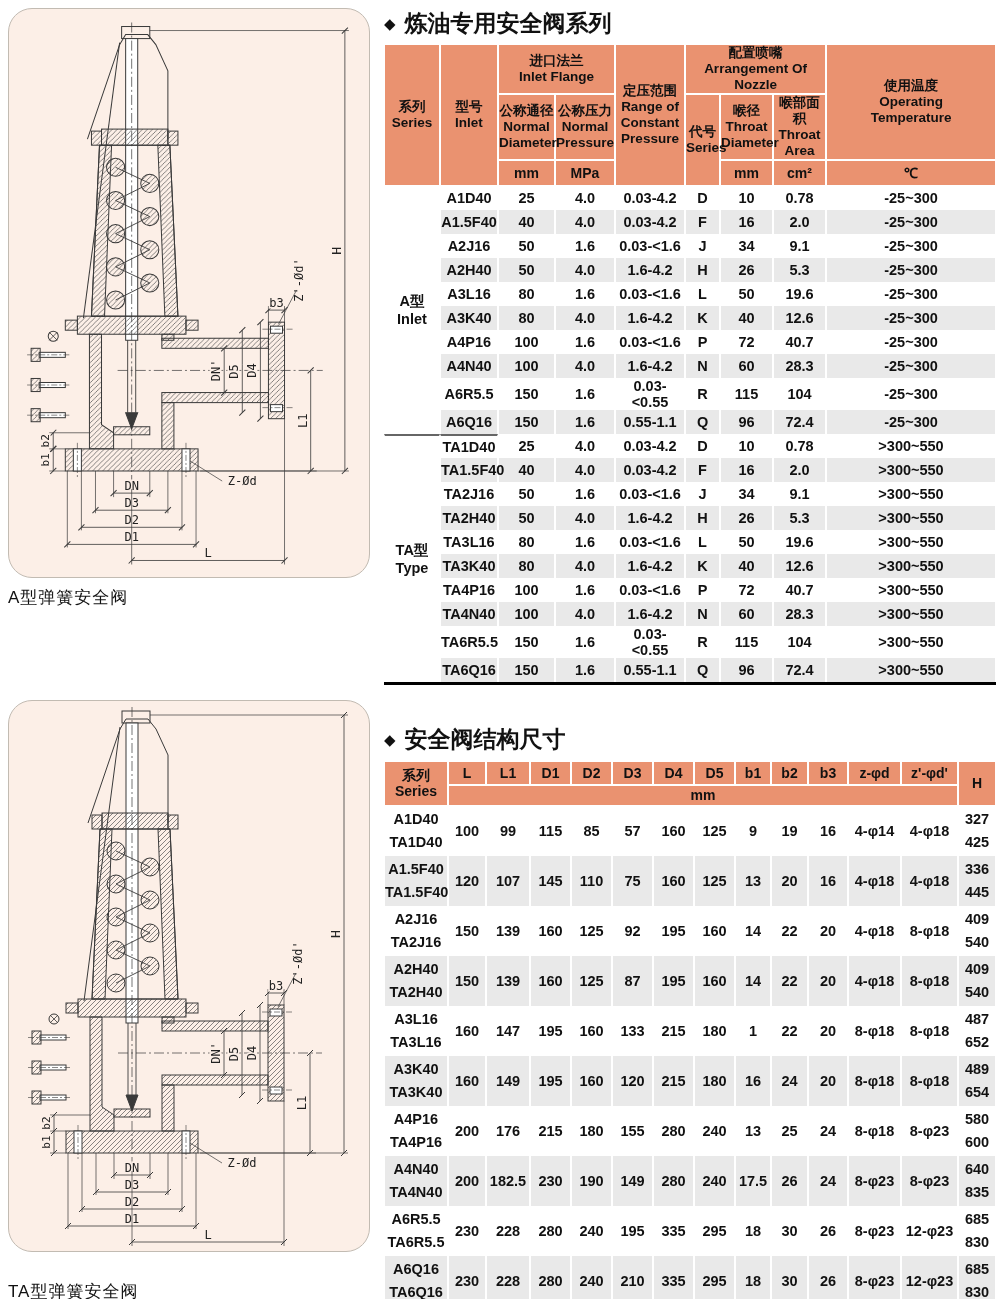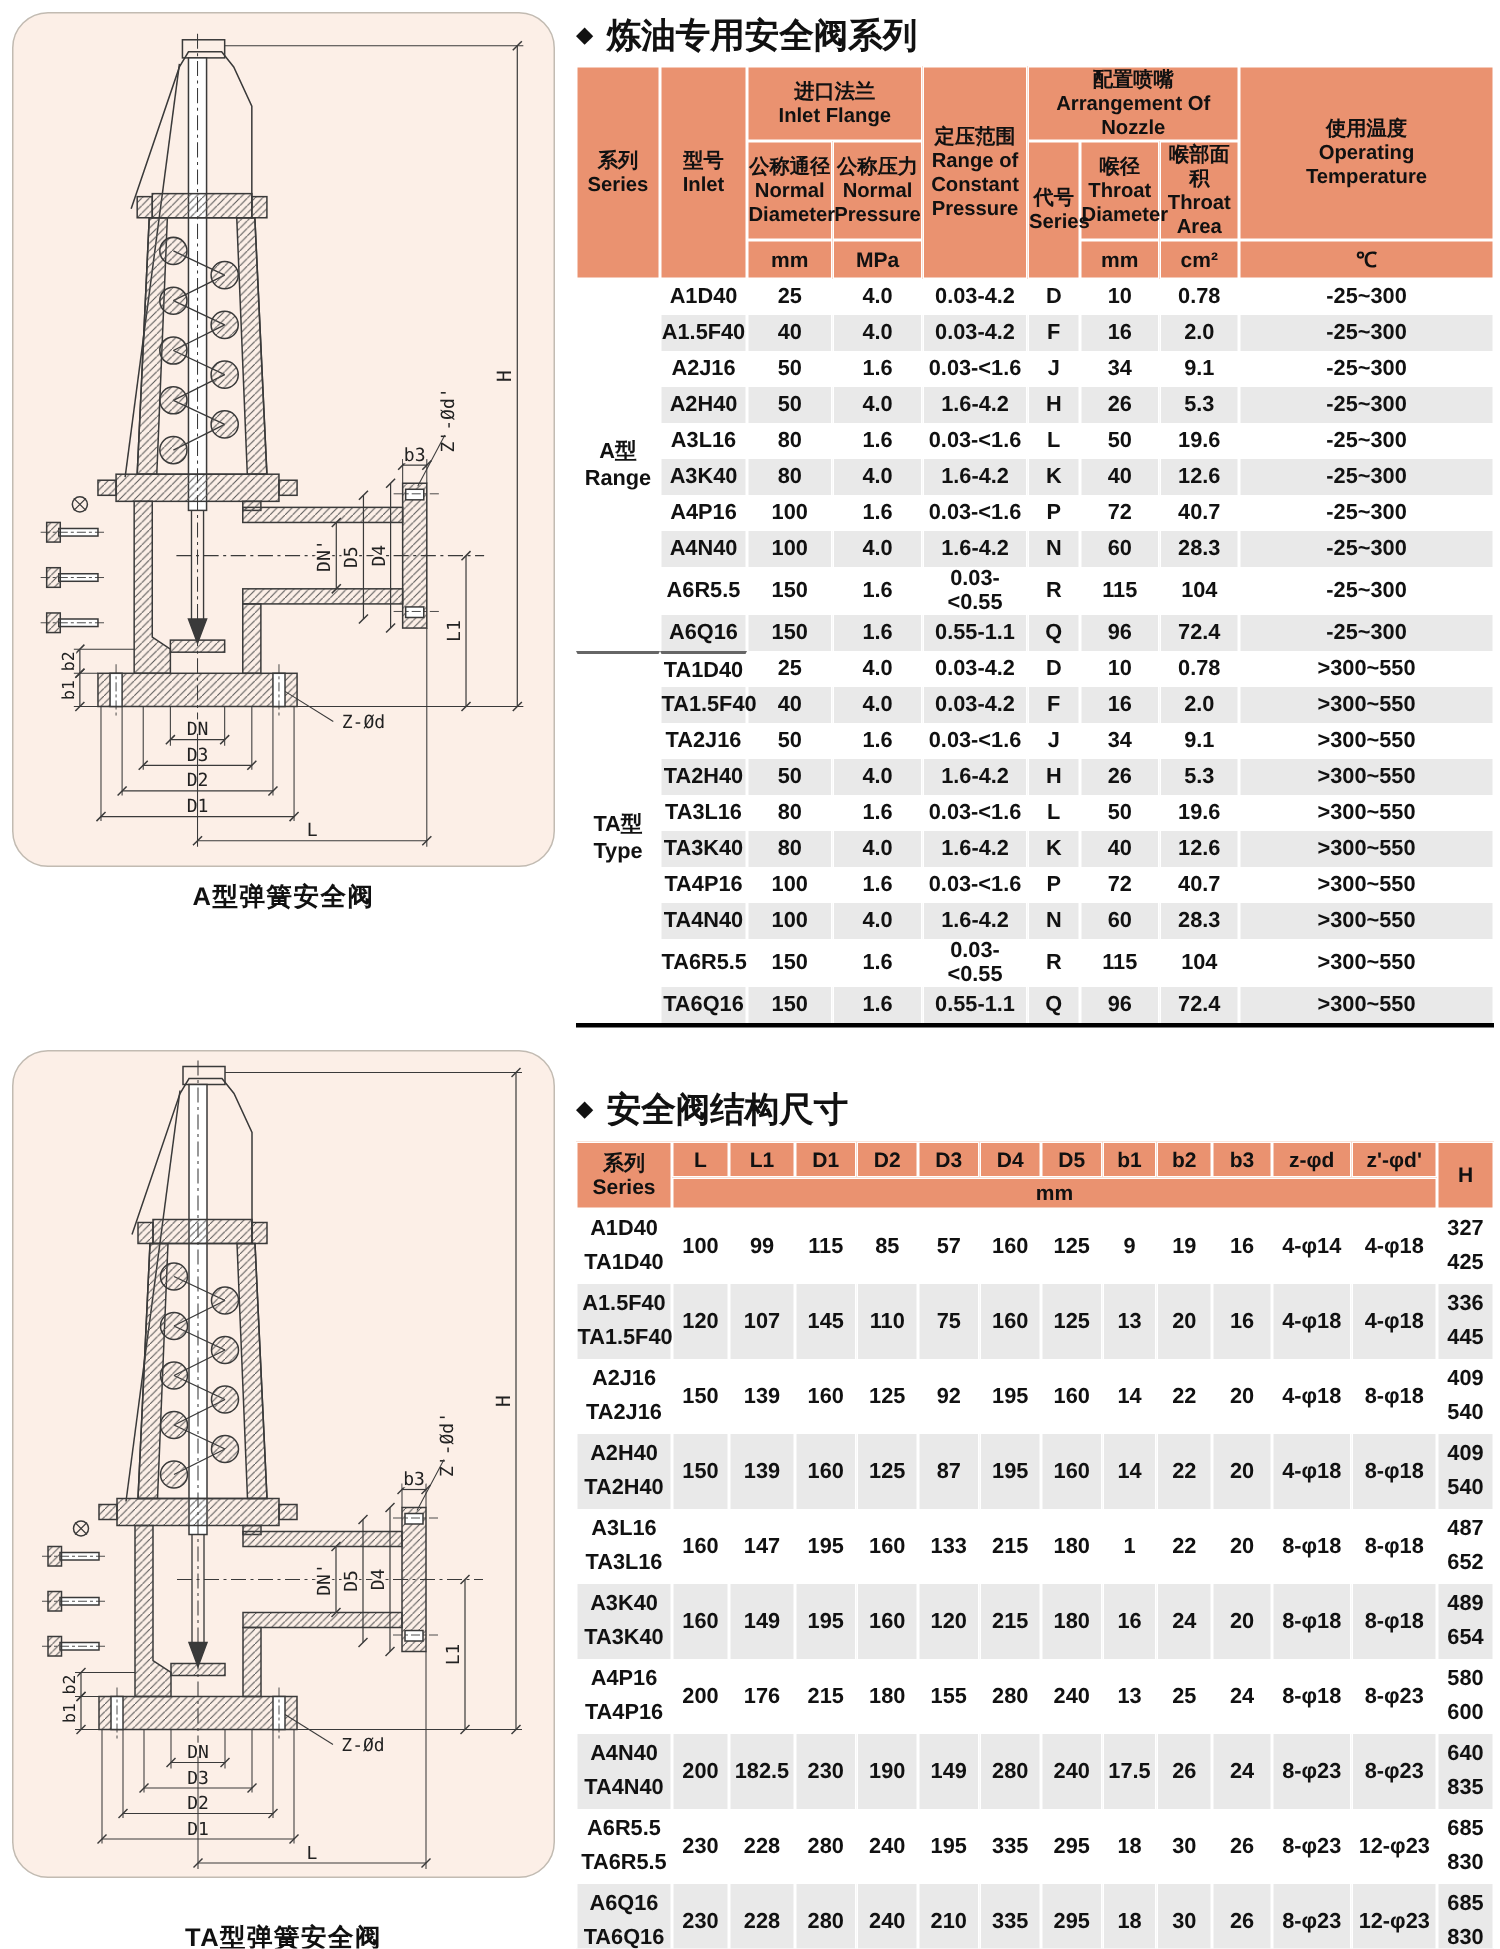--- a/index.html
+++ b/index.html
@@ -4,21 +4,21 @@
 <style>
   *{margin:0;padding:0;box-sizing:border-box}
   html,body{width:1000px;height:1299px}
   body{position:relative;background:#fff;font-family:"Liberation Sans",sans-serif;color:#111;overflow:hidden}
 
   
   .panel{position:absolute;left:8px;width:362px;background:#FCEFE7;border:1px solid #C2BBB2;border-radius:24px;overflow:hidden}
   #panelA{top:8px;height:570px}
   #panelTA{top:700px;height:552px}
   .panel svg{width:100%;height:100%;display:block}
-  .caption{position:absolute;left:8px;width:362px;text-align:center;font-size:17px;font-weight:bold;letter-spacing:1px}
+  .caption{position:absolute;left:8px;width:362px;text-align:left;font-size:17px;font-weight:normal;letter-spacing:1px}
   #capA{top:586px}
   #capTA{top:1280px}
 
   
   .right{position:absolute;left:384px;top:6px;width:612px}
   .title{display:flex;align-items:center;gap:9px;height:34px;margin-bottom:4px}
   .title .diamond{font-size:15px;line-height:1}
   .title .zh,.title .en{font-size:23px;font-weight:bold;white-space:nowrap}
   #title2{margin-top:38px}
 
@@ -399,21 +399,21 @@
         <th>mm</th>
         <th>MPa</th>
         <th>mm</th>
         <th>cm²</th>
         <th>℃</th>
       </tr>
     </thead>
     <tbody>
         <tr>
           <td rowspan="10" class="series-cell">A型
-Range</td>
+Inlet</td>
           <td>A1D40</td>
           <td>25</td>
           <td>4.0</td>
           <td>0.03-4.2</td>
           <td>D</td>
           <td>10</td>
           <td>0.78</td>
           <td>-25~300</td>
         </tr>
         <tr class="alt">

